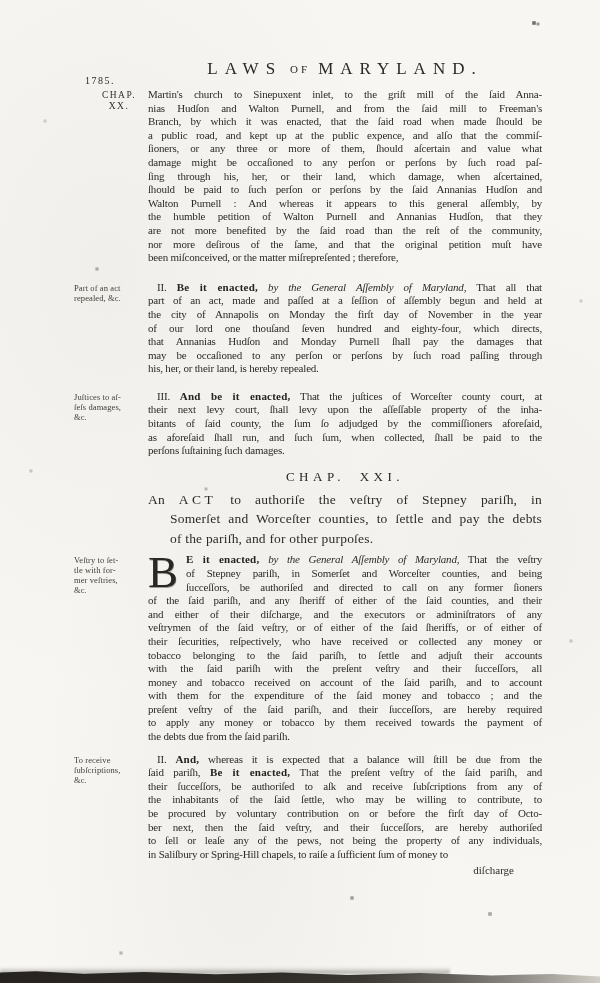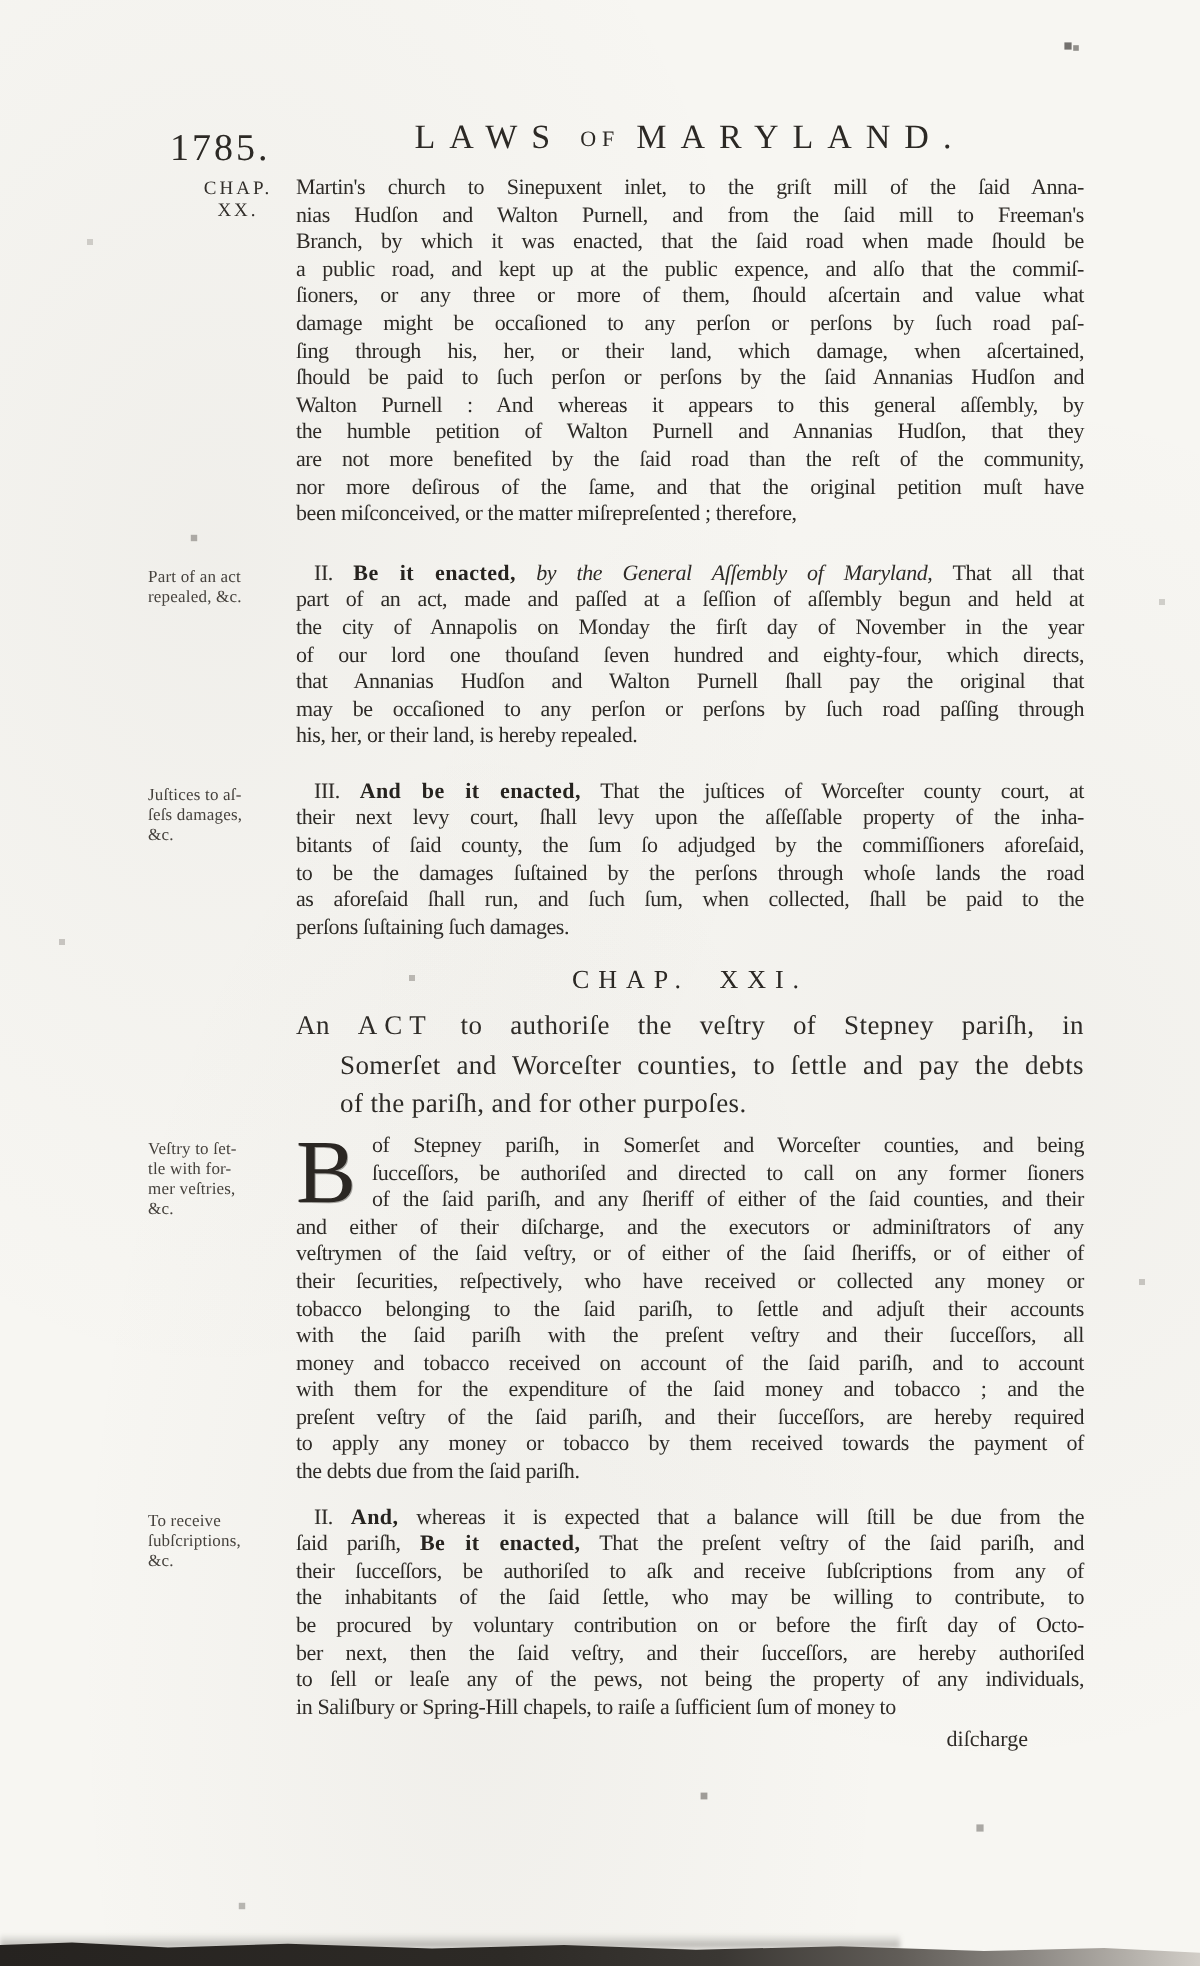--- a/index.html
+++ b/index.html
@@ -26,21 +26,21 @@
       489px 913px 0 0.8px rgba(55,52,47,.4),
       120px 952px 0 0.6px rgba(70,66,60,.35),
       30px 470px 0 0.5px rgba(95,90,82,.3),
       570px 640px 0 0.5px rgba(95,90,82,.3),
       205px 488px 0 0.5px rgba(80,75,68,.35),
       44px 120px 0 0.5px rgba(95,90,82,.25),
       580px 300px 0 0.5px rgba(95,90,82,.25);
   }
   
   .header{position:relative;padding-top:59px;height:20px;}
-  .year{position:absolute;left:85px;top:64px;font-size:19px;letter-spacing:1.5px;color:#2c2925;}
+  .year{position:absolute;left:85px;top:75px;font-size:10px;letter-spacing:1.5px;color:#2c2925;}
   .running-title{margin-left:148px;width:394px;text-align:center;white-space:nowrap;color:#2c2925;}
   .rt-big{font-size:17px;letter-spacing:7px;}
   .rt-small{font-size:11px;letter-spacing:3px;margin:0 8px;vertical-align:1px;}
   
   .block{position:relative;padding-left:148px;padding-right:58px;}
   .margin-note{position:absolute;left:74px;top:2px;width:70px;
     font-size:8.5px;line-height:10px;color:#45413c;letter-spacing:0.1px;}
   .margin-note.chap{left:96px;width:46px;text-align:center;
     font-size:9.5px;line-height:10.5px;letter-spacing:1.5px;color:#332f2b;}
   .line{font-size:11px;line-height:13.6px;letter-spacing:-0.2px;
@@ -112,36 +112,35 @@
       <div class="block para indent" data-name="para-sec2-repeal">
         <div class="margin-note" data-name="margin-note">
           <div data-name="margin-note-line">Part of an act</div>
           <div data-name="margin-note-line">repealed, &amp;c.</div>
         </div>
         <div class="block-body" data-name="block-body">
           <div class="line" data-name="text-line"><span data-name="text-segment">II. </span><span class="seg-g" data-name="text-segment">Be it enacted,</span><span class="seg-i" data-name="text-segment"> by the General Aſſembly of Maryland,</span><span data-name="text-segment"> That all that</span></div>
           <div class="line" data-name="text-line"><span data-name="text-segment">part of an act, made and paſſed at a ſeſſion of aſſembly begun and held at</span></div>
           <div class="line" data-name="text-line"><span data-name="text-segment">the city of Annapolis on Monday the firſt day of November in the year</span></div>
           <div class="line" data-name="text-line"><span data-name="text-segment">of our lord one thouſand ſeven hundred and eighty-four, which directs,</span></div>
-          <div class="line" data-name="text-line"><span data-name="text-segment">that Annanias Hudſon and Walton Purnell ſhall pay the original that</span></div>
+          <div class="line" data-name="text-line"><span data-name="text-segment">that Annanias Hudſon and Monday Purnell ſhall pay the damages that</span></div>
           <div class="line" data-name="text-line"><span data-name="text-segment">may be occaſioned to any perſon or perſons by ſuch road paſſing through</span></div>
           <div class="line last" data-name="text-line"><span data-name="text-segment">his, her, or their land, is hereby repealed.</span></div>
         </div>
       </div>
       <div class="block para indent" data-name="para-sec3-justices">
         <div class="margin-note" data-name="margin-note">
           <div data-name="margin-note-line">Juſtices to aſ-</div>
           <div data-name="margin-note-line">ſeſs damages,</div>
           <div data-name="margin-note-line">&amp;c.</div>
         </div>
         <div class="block-body" data-name="block-body">
           <div class="line" data-name="text-line"><span data-name="text-segment">III. </span><span class="seg-g" data-name="text-segment">And be it enacted,</span><span data-name="text-segment"> That the juſtices of Worceſter county court, at</span></div>
           <div class="line" data-name="text-line"><span data-name="text-segment">their next levy court, ſhall levy upon the aſſeſſable property of the inha-</span></div>
           <div class="line" data-name="text-line"><span data-name="text-segment">bitants of ſaid county, the ſum ſo adjudged by the commiſſioners aforeſaid,</span></div>
-          <div class="line" data-name="text-line"><span data-name="text-segment">to be the damages ſuſtained by the perſons through whoſe lands the road</span></div>
           <div class="line" data-name="text-line"><span data-name="text-segment">as aforeſaid ſhall run, and ſuch ſum, when collected, ſhall be paid to the</span></div>
           <div class="line last" data-name="text-line"><span data-name="text-segment">perſons ſuſtaining ſuch damages.</span></div>
         </div>
       </div>
       <div class="block heading" data-name="chap21-heading">
         <div class="block-body" data-name="block-body">
           <div class="line last" data-name="text-line"><span data-name="text-segment">CHAP. XXI.</span></div>
         </div>
       </div>
       <div class="block act-title" data-name="chap21-act-title">
@@ -153,20 +152,21 @@
       </div>
       <div class="block para" data-name="para-chap21-sec1">
         <div class="margin-note" data-name="margin-note">
           <div data-name="margin-note-line">Veſtry to ſet-</div>
           <div data-name="margin-note-line">tle with for-</div>
           <div data-name="margin-note-line">mer veſtries,</div>
           <div data-name="margin-note-line">&amp;c.</div>
         </div>
         <div class="block-body" data-name="block-body">
           <span class="dropcap" data-name="drop-cap">B</span>
+          <div class="line" data-name="text-line"><span class="seg-g" data-name="text-segment">E it enacted,</span><span class="seg-i" data-name="text-segment"> by the General Aſſembly of Maryland,</span><span data-name="text-segment"> That the veſtry</span></div>
           <div class="line" data-name="text-line"><span data-name="text-segment">of Stepney pariſh, in Somerſet and Worceſter counties, and being</span></div>
           <div class="line" data-name="text-line"><span data-name="text-segment">ſucceſſors, be authoriſed and directed to call on any former ſioners</span></div>
           <div class="line" data-name="text-line"><span data-name="text-segment">of the ſaid pariſh, and any ſheriff of either of the ſaid counties, and their</span></div>
           <div class="line" data-name="text-line"><span data-name="text-segment">and either of their diſcharge, and the executors or adminiſtrators of any</span></div>
           <div class="line" data-name="text-line"><span data-name="text-segment">veſtrymen of the ſaid veſtry, or of either of the ſaid ſheriffs, or of either of</span></div>
           <div class="line" data-name="text-line"><span data-name="text-segment">their ſecurities, reſpectively, who have received or collected any money or</span></div>
           <div class="line" data-name="text-line"><span data-name="text-segment">tobacco belonging to the ſaid pariſh, to ſettle and adjuſt their accounts</span></div>
           <div class="line" data-name="text-line"><span data-name="text-segment">with the ſaid pariſh with the preſent veſtry and their ſucceſſors, all</span></div>
           <div class="line" data-name="text-line"><span data-name="text-segment">money and tobacco received on account of the ſaid pariſh, and to account</span></div>
           <div class="line" data-name="text-line"><span data-name="text-segment">with them for the expenditure of the ſaid money and tobacco ; and the</span></div>

